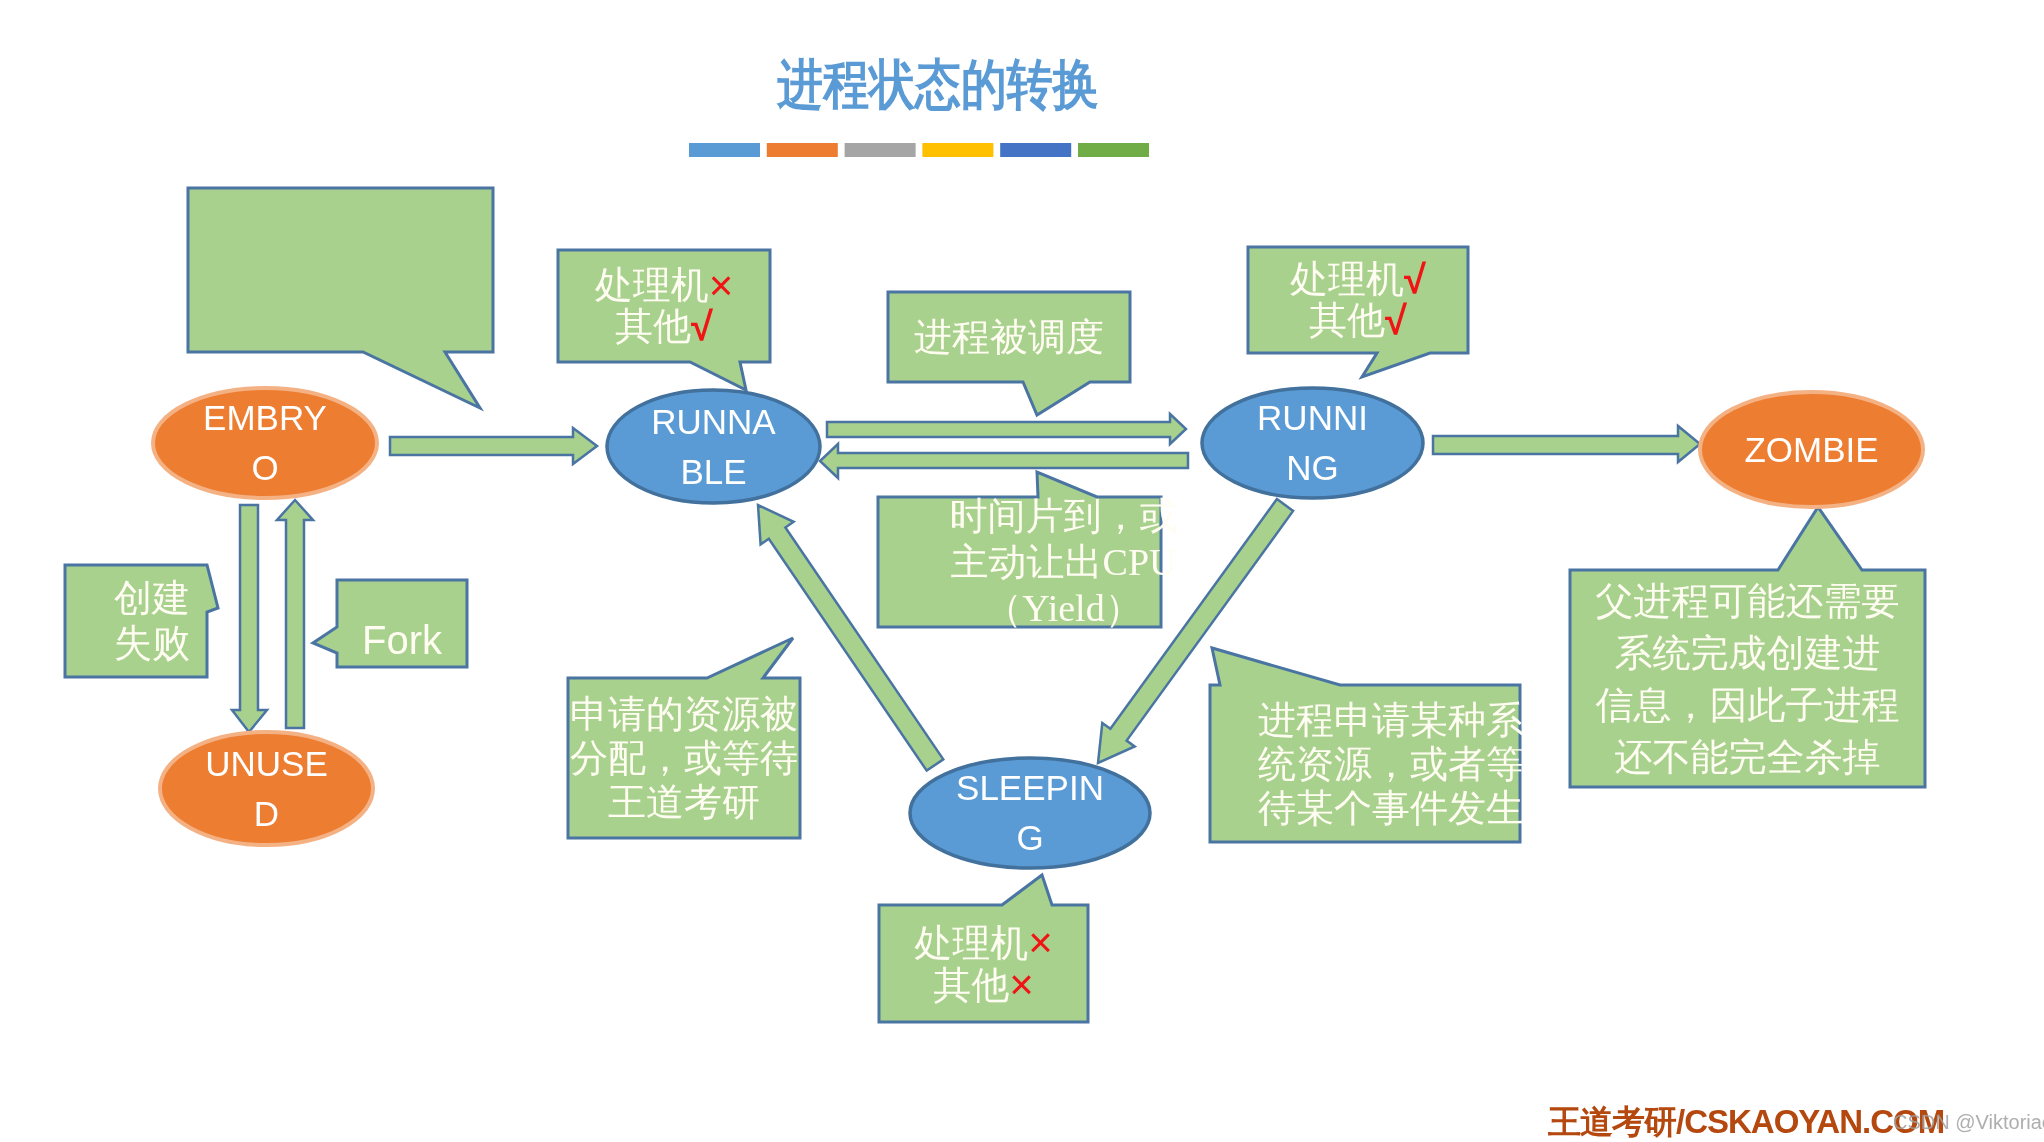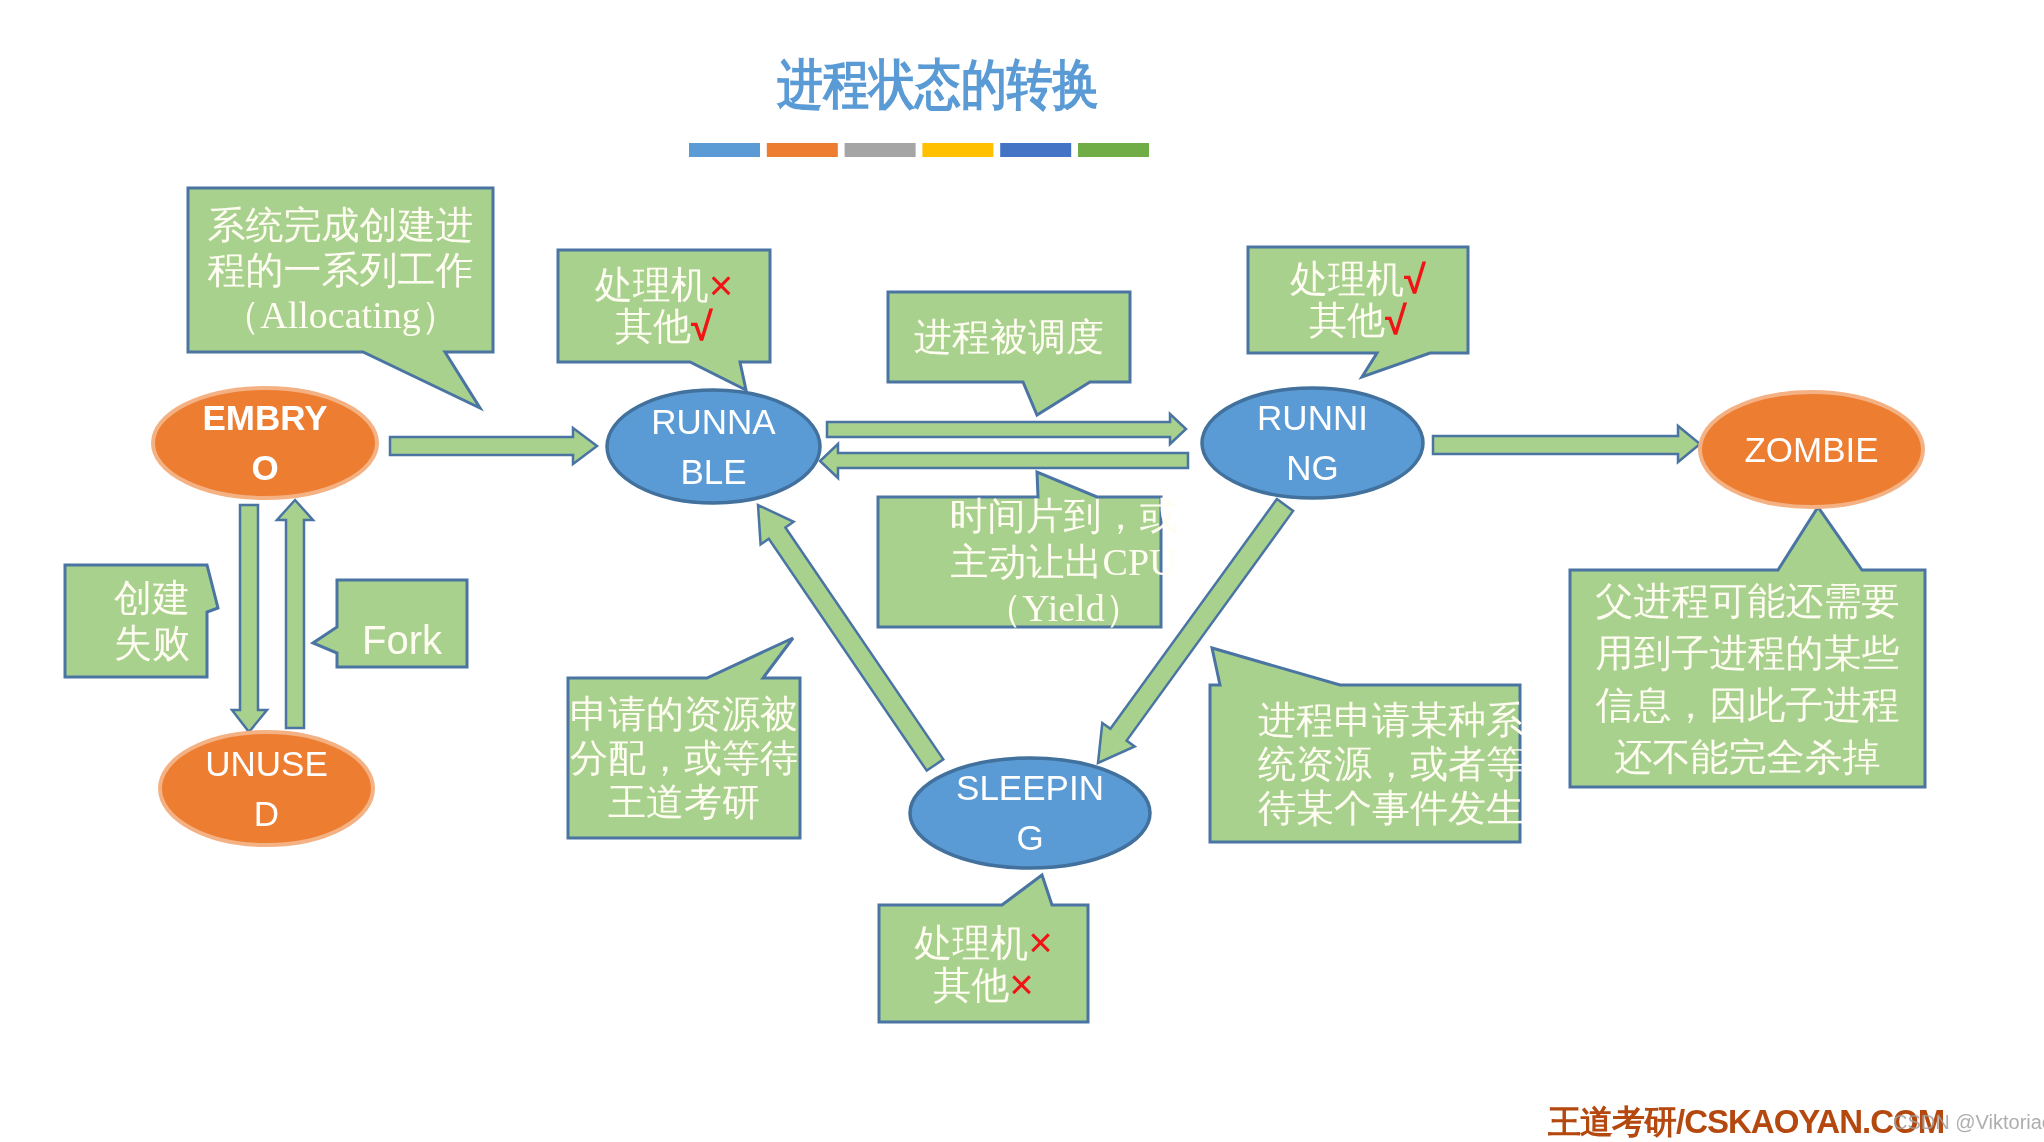--- a/index.html
+++ b/index.html
@@ -61,21 +61,21 @@
       <ellipse cx="266.5" cy="788.5" rx="106.5" ry="56.5" fill="#ED7D31" stroke="#F4B183" stroke-width="4"></ellipse>
       <ellipse cx="1811.5" cy="449.5" rx="111.5" ry="57.5" fill="#ED7D31" stroke="#F4B183" stroke-width="4"></ellipse>
       <ellipse cx="713.5" cy="446.5" rx="106.5" ry="56.5" fill="#5B9BD5" stroke="#41719C" stroke-width="3.5"></ellipse>
       <ellipse cx="1312.5" cy="443" rx="110.5" ry="55" fill="#5B9BD5" stroke="#41719C" stroke-width="3.5"></ellipse>
       <ellipse cx="1030" cy="813" rx="120" ry="55" fill="#5B9BD5" stroke="#41719C" stroke-width="3.5"></ellipse>
     </g>
   </svg>
 
   <div id="title">进程状态的转换</div>
 
-  <div class="txt state" style="left:153px;top:388px;width:224px;height:110px;font-weight:bold;">
+  <div class="txt state" style="left:153px;top:388px;width:224px;height:110px;">
     <div>EMBRY</div>
     <div>O</div>
   </div>
   <div class="txt state" style="left:607px;top:390px;width:213px;height:113px;">
     <div>RUNNA</div>
     <div>BLE</div>
   </div>
   <div class="txt state" style="left:1202px;top:388px;width:221px;height:110px;">
     <div>RUNNI</div>
     <div>NG</div>
@@ -85,25 +85,20 @@
   </div>
   <div class="txt state" style="left:160px;top:732px;width:213px;height:113px;">
     <div>UNUSE</div>
     <div>D</div>
   </div>
   <div class="txt state" style="left:910px;top:758px;width:240px;height:110px;text-align:center;">
     <div>SLEEPIN</div>
     <div>G</div>
   </div>
 
-  <div class="txt cjk" style="left:188px;top:188px;width:305px;height:164px;line-height:45px;">
-    <div>系统完成创建进</div>
-    <div>程的一系列工作</div>
-    <div>（Allocating）</div>
-  </div>
   <div class="txt cjk" style="left:558px;top:250px;width:212px;height:112px;line-height:41px;">
     <div class="noteline">
         <span>处理机</span>
         <span class="mark" style="font-size:42px;">×</span>
       </div>
     <div class="noteline">
         <span>其他</span>
         <span class="mark markb" style="font-size:40px;">√</span>
       </div>
   </div>
@@ -120,21 +115,21 @@
         <span>处理机</span>
         <span class="mark markb" style="font-size:40px;">√</span>
       </div>
     <div class="noteline">
         <span>其他</span>
         <span class="mark markb" style="font-size:40px;">√</span>
       </div>
   </div>
   <div class="txt cjk" style="left:1570px;top:570px;width:355px;height:217px;line-height:52px;">
     <div>父进程可能还需要</div>
-    <div>用到子进程的某些</div>
+    <div>系统完成创建进</div>
     <div>信息，因此子进程</div>
     <div>还不能完全杀掉</div>
   </div>
   <div class="txt cjk" style="left:65px;top:565px;width:142px;height:112px;line-height:45px;padding-left:16px;">
     <div>创建</div>
     <div>失败</div>
   </div>
   <div class="txt cjk latin" style="left:337px;top:596px;width:130px;height:87px;font-size:40px;">
     <div>Fork</div>
   </div>

